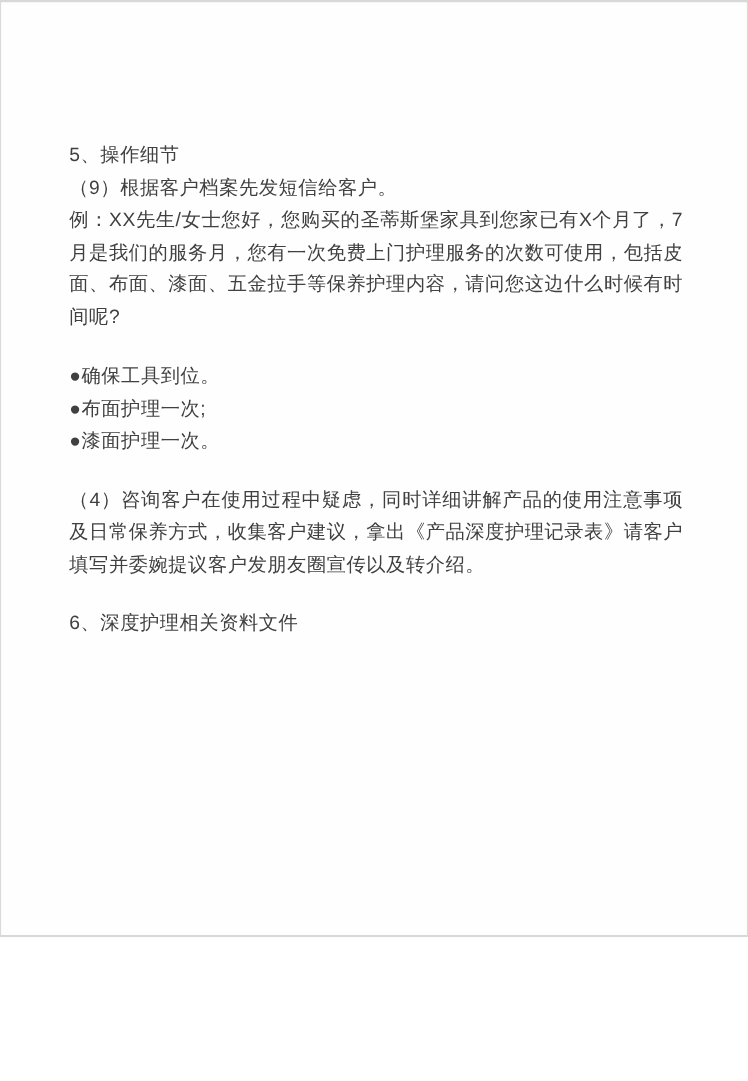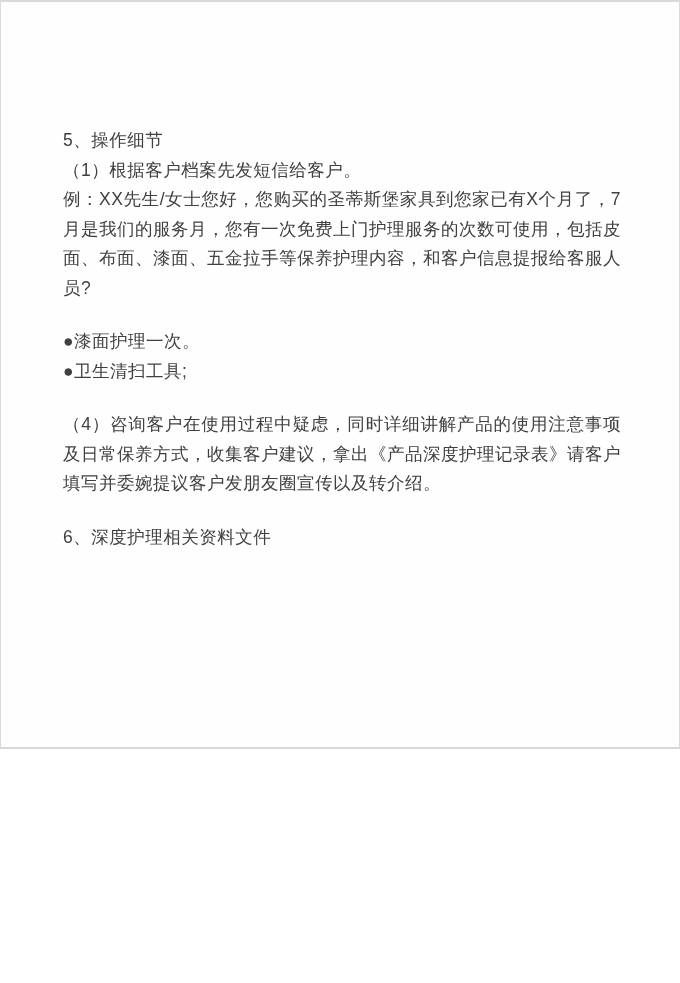--- a/index.html
+++ b/index.html
@@ -4,21 +4,21 @@
 <style>
   html, body {
     margin: 0;
     padding: 0;
     background: #ffffff;
   }
   .page {
     position: relative;
     box-sizing: border-box;
     width: 680px;
-    height: 749px;
+    height: 852px;
     background: #fffefe;
     border: 1px solid #dadada;
     border-top: 2px solid #d8d8d8;
     border-bottom: 2px solid #d8d8d8;
     overflow: hidden;
     font-family: "Liberation Sans", "DejaVu Sans", sans-serif;
   }
   .content {
     box-sizing: border-box;
     padding: 124px 58px 0 62px;
@@ -40,29 +40,30 @@
   }
 </style>
 </head>
 <body>
 
 <div class="page">
   <div class="content">
 
     <div class="block">
       <p>5、操作细节</p>
-      <p>（1）根据客户档案先发短信给客户。</p>
-      <p>例：XX先生/女士您好，您购买的圣蒂斯堡家具到您家已有X个月了，7月是我们的服务月，您有一次免费上门护理服务的次数可使用，包括皮面、布面、漆面、五金拉手等保养护理内容，和客户信息提报给客服人员?</p>
+      <p>（9）根据客户档案先发短信给客户。</p>
+      <p>例：XX先生/女士您好，您购买的圣蒂斯堡家具到您家已有X个月了，7月是我们的服务月，您有一次免费上门护理服务的次数可使用，包括皮面、布面、漆面、五金拉手等保养护理内容，请问您这边什么时候有时间呢?</p>
     </div>
 
 
 
     <div class="block">
+      <p>●确保工具到位。</p>
+      <p>●布面护理一次;</p>
       <p>●漆面护理一次。</p>
-      <p>●卫生清扫工具;</p>
     </div>
 
     <div class="block">
       <p>（4）咨询客户在使用过程中疑虑，同时详细讲解产品的使用注意事项及日常保养方式，收集客户建议，拿出《产品深度护理记录表》请客户填写并委婉提议客户发朋友圈宣传以及转介绍。</p>
     </div>
 
 
     <div class="block">
       <p>6、深度护理相关资料文件</p>
     </div>

